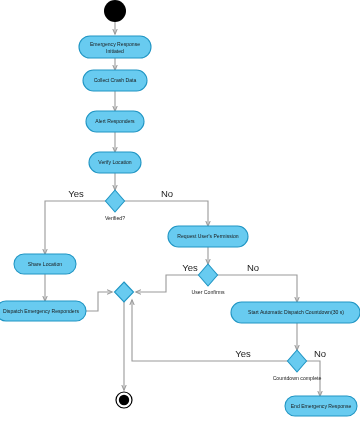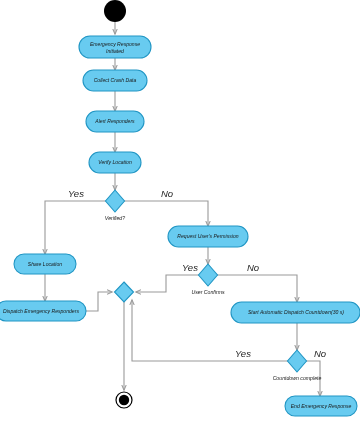--- a/index.html
+++ b/index.html
@@ -11,21 +11,20 @@
     width: 360px;
     height: 430px;
     overflow: hidden;
     font-family: "Liberation Sans", sans-serif;
   }
   #diagram-root {
     position: relative;
     width: 360px;
     height: 430px;
     background: #ffffff;
-    font-style: italic;
   }
   svg#activity-diagram {
     display: block;
     width: 360px;
     height: 430px;
   }
   .edge-line {
     stroke: #9a9a9a;
     stroke-width: 1.1;
     fill: none;

